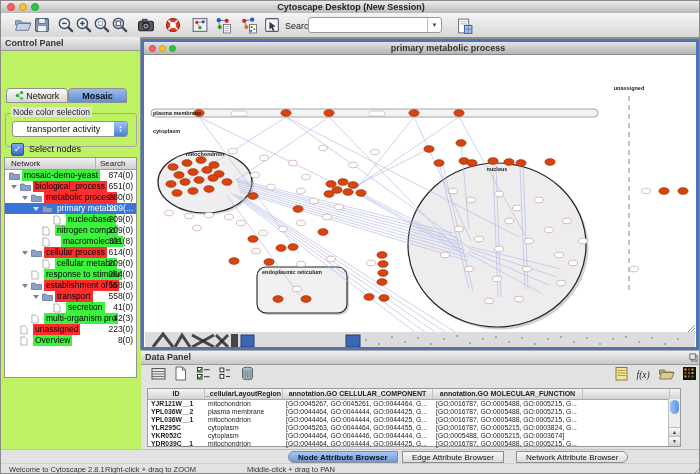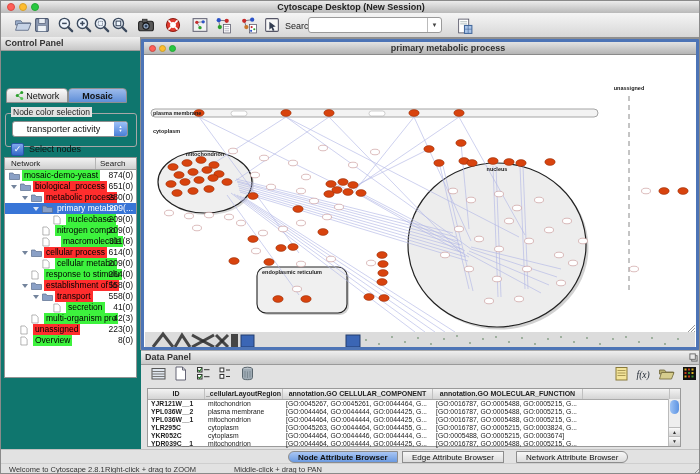--- a/index.html
+++ b/index.html
@@ -12,21 +12,21 @@
   .light{position:absolute;top:2px;width:8px;height:8px;border-radius:50%;box-sizing:border-box;}
   #titlebar .t{width:100%;text-align:center;font-size:9px;font-weight:bold;color:#222;line-height:12px;}
   
   #toolbar{left:0;top:12px;width:700px;height:24px;background:linear-gradient(#f5f5f5,#d7d7d7);border-bottom:1px solid #979797;}
   .tbi{position:absolute;top:3px;width:18px;height:18px;cursor:default;}
   .tbi svg{width:18px;height:18px;}
   #search-label{top:8px;font-size:9px;color:#222;}
   #search-box{top:4px;height:14px;background:#fff;border:1px solid #9a9a9a;border-radius:3px;display:flex;align-items:center;}
   #search-arrow{width:13px;height:100%;border-left:1px solid #bbb;display:flex;align-items:center;justify-content:center;font-size:6px;color:#444;}
   
-  #cpanel{left:0;top:36px;width:163px;height:412px;background:#0f766e;border-right:1px solid #f97316;box-sizing:border-box;}
+  #cpanel{left:0;top:36px;width:163px;height:412px;background:#bef264;border-right:1px solid #f97316;box-sizing:border-box;}
   .panel-hdr{position:absolute;left:0;width:100%;height:13px;background:linear-gradient(#efefef,#c7c7c7);border-bottom:1px solid #9a9a9a;font-size:9px;font-weight:bold;color:#333;line-height:13px;}
   .panel-hdr .txt{margin-left:4px;}
   .float-ic{position:absolute;right:3px;top:2px;width:9px;height:9px;}
   .cp-tab{position:absolute;top:0;height:15px;line-height:15px;font-size:9px;color:#111;text-align:center;border:1px solid #8f8f8f;border-radius:4px 4px 0 0;background:linear-gradient(#fafafa,#d5d5d5);box-sizing:border-box;}
   .cp-tab.sel{background:linear-gradient(#9dbbec,#5f8fd8);font-weight:bold;}
   #tab-arrow{position:absolute;right:2px;top:4px;width:0;height:0;border-left:6px solid #222;border-top:4px solid transparent;border-bottom:4px solid transparent;}
   #groupbox{left:4px;top:76px;width:130px;height:32px;border:1px solid #a8a8a8;border-radius:3px;}
   #groupbox-label{left:10px;top:70px;font-size:8.5px;color:#222;background:#e2e2e2;padding:0 2px;}
   #dropdown{left:11px;top:84px;width:116px;height:16px;background:#fff;border:1px solid #8f8f8f;border-radius:3px;display:flex;align-items:center;box-sizing:border-box;}
   #dropdown .val{flex:1;text-align:center;font-size:9px;color:#111;}
@@ -696,21 +696,21 @@
         <span id="dthumb"></span>
         <span class="sbtn" style="bottom:9px;">▲</span>
         <span class="sbtn" style="bottom:0;">▼</span>
       </div>
     </div>
   </div>
 
   <div id="statusbar" class="abs">
     <span class="status-item" style="left:8px;">Welcome to Cytoscape 2.8.1</span>
     <span class="status-item" style="left:104px;">Right-click + drag to ZOOM</span>
-    <span class="status-item" style="left:193px;padding-left:40px;">Middle-click + drag to PAN</span>
+    <span class="status-item" style="left:206px;padding-left:40px;">Middle-click + drag to PAN</span>
     <svg class="abs" style="right:1px;top:2px;" width="10" height="10">
         <line x1="2" y1="10" x2="10" y2="2" stroke="#9a9a9a"></line>
         <line x1="5" y1="10" x2="10" y2="5" stroke="#9a9a9a"></line>
         <line x1="8" y1="10" x2="10" y2="8" stroke="#9a9a9a"></line>
       </svg>
   </div>
 
 </div>
 
 </body></html>

